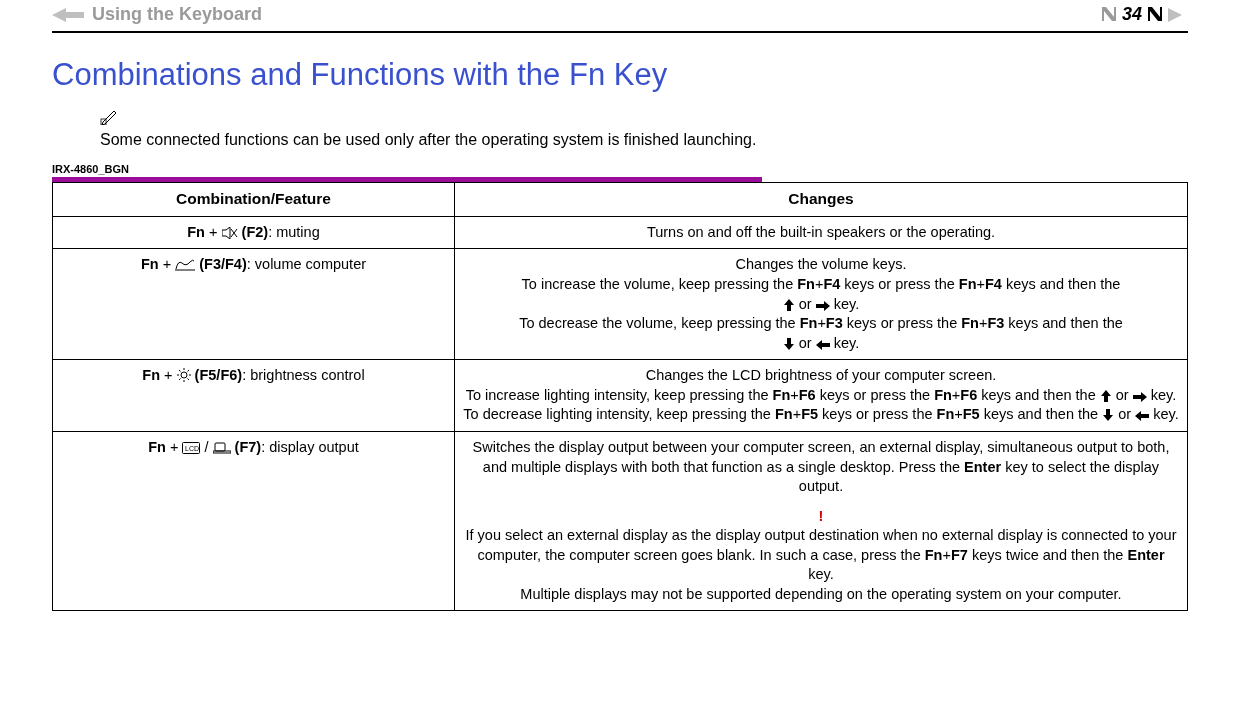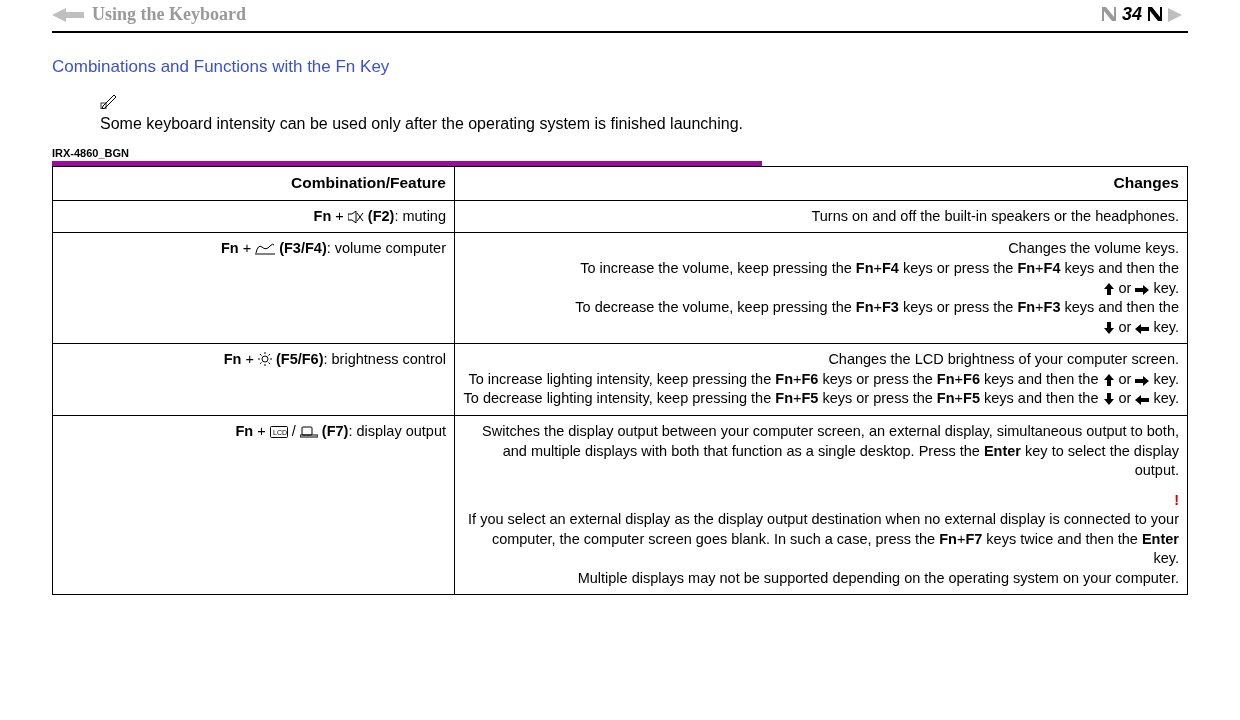--- a/index.html
+++ b/index.html
@@ -38,21 +38,21 @@
     font-weight: bold;
     font-size: 18px;
   }
   .rule {
     height: 2px;
     background: #000;
     margin: 6px 0 24px 0;
   }
   .title {
     color: #3a51cf;
-    font-size: 17px;
+    font-size: 31px;
     font-weight: normal;
     margin: 10px 0 16px 0;
     font-family: Arial, Helvetica, sans-serif;
   }
   .note-block {
     margin-left: 48px;
     font-size: 16px;
   }
   .note-icon {
     display: block;
@@ -71,21 +71,21 @@
   }
   table.fn-table {
     width: 100%;
     border-collapse: collapse;
     margin-top: 0;
     font-size: 14.5px;
   }
   table.fn-table th, table.fn-table td {
     border: 1px solid #000;
     padding: 6px 8px;
-    text-align: right;
+    text-align: center;
     vertical-align: top;
     line-height: 1.35;
   }
   table.fn-table th {
     font-weight: bold;
     font-size: 15.5px;
   }
   .col-combo { width: 385px; }
   .note-bang {
     color: #d40000;
@@ -111,21 +111,21 @@
 <div class="page">
 
   <div class="header">
     <div class="header-left">
       <span class="nav-knob">
         <svg class="icon-svg" width="32" height="14" viewBox="0 0 32 14">
           <polygon points="0,7 14,0 14,14" fill="#bfbfbf"></polygon>
           <rect x="14" y="4" width="18" height="6" fill="#bfbfbf"></rect>
         </svg>
       </span>
-      <span style="margin-left:8px;font-family:Liberation Serif, serif;">Using the Keyboard</span>
+      <span style="margin-left:8px;">Using the Keyboard</span>
     </div>
     <div class="header-right">
       <span>
         <svg class="icon-svg" width="18" height="18" viewBox="0 0 18 18">
           <polygon points="2,16 2,2 6,2 14,12 14,2 16,2 16,16 12,16 4,6 4,16" fill="#9a9a9a"></polygon>
         </svg>
       </span>
       <span class="page-num">34</span>
       <span>
         <svg class="icon-svg" width="18" height="18" viewBox="0 0 18 18">
@@ -144,21 +144,21 @@
 
   <div class="title">Combinations and Functions with the Fn Key</div>
 
   <div class="note-block">
     <span class="note-icon">
       <svg width="20" height="16" viewBox="0 0 20 16">
         <path d="M3 13 L14 2 L16 4 L5 15 L2 16 Z" fill="none" stroke="#000" stroke-width="1"></path>
         <rect x="1" y="10" width="5" height="6" fill="none" stroke="#000" stroke-width="0.8"></rect>
       </svg>
     </span>
-    <span>Some keyboard intensity can be used only after the operating system is finished launching.</span>
+    <span>Some connected functions can be used only after the operating system is finished launching.</span>
   </div>
 
   <div class="code-label">IRX-4860_BGN</div>
   <div class="purple-bar"></div>
 
   <table class="fn-table">
     <thead>
       <tr>
         <th class="col-combo">Combination/Feature</th>
         <th>Changes</th>
@@ -172,21 +172,21 @@
           <span>
             <svg class="icon-svg" width="16" height="12" viewBox="0 0 16 12">
               <polygon points="0,3 4,3 8,0 8,12 4,9 0,9" fill="none" stroke="#000" stroke-width="1"></polygon>
               <line x1="9" y1="2" x2="15" y2="10" stroke="#000" stroke-width="1"></line>
               <line x1="15" y1="2" x2="9" y2="10" stroke="#000" stroke-width="1"></line>
             </svg>
           </span>
           <b> (F2)</b><span>: muting</span>
         </td>
         <td>
-          <span>Turns on and off the built-in speakers or the headphones.</span>
+          <span>Turns on and off the built-in speakers or the operating.</span>
         </td>
       </tr>
 
       <tr>
         <td>
           <b>Fn</b> + 
           <span>
             <svg class="icon-svg" width="20" height="12" viewBox="0 0 20 12">
               <path d="M1 10 Q3 1 7 4 Q11 8 15 3 Q18 0 19 2" fill="none" stroke="#000" stroke-width="1"></path>
               <line x1="0" y1="11" x2="20" y2="11" stroke="#000" stroke-width="1"></line>

